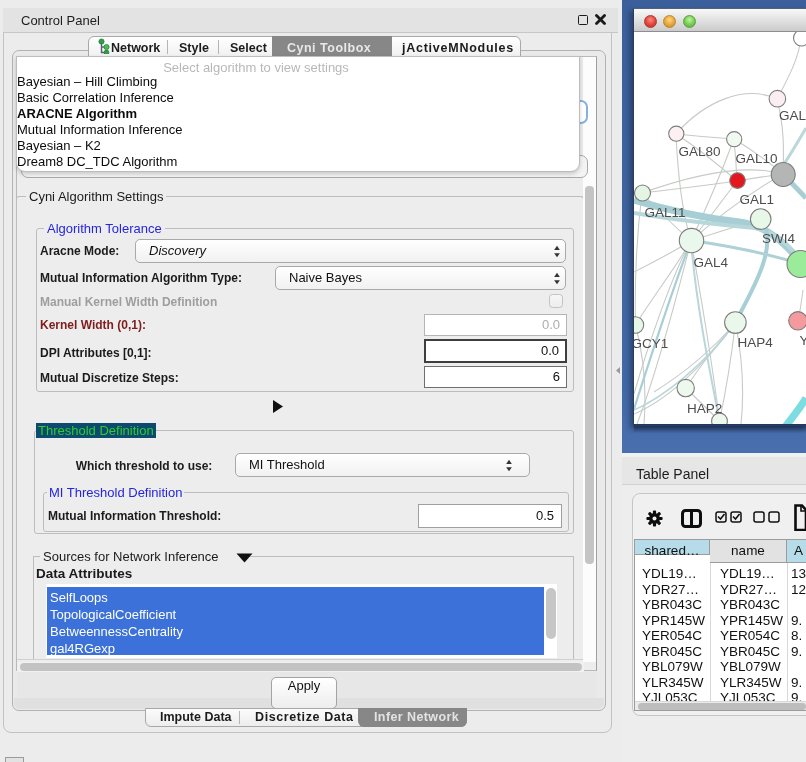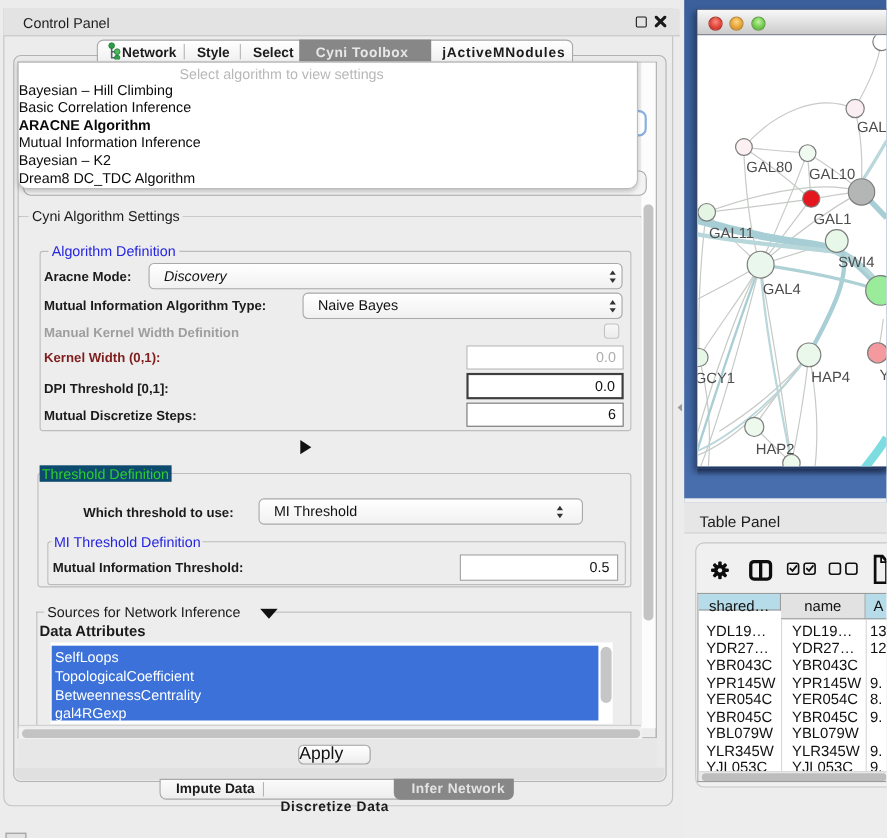--- a/index.html
+++ b/index.html
@@ -49,21 +49,21 @@
 
 <div class="abs" style="left:16px;top:56px;width:581px;height:615px;background:#ededed;border:1px solid #b9b9b9;border-right:1.5px solid #9f9f9f;box-sizing:border-box;"></div>
 
 <div class="abs" style="left:400px;top:100px;width:188px;height:24px;border:2.5px solid #88b0de;border-radius:7px;background:#fff;box-sizing:border-box;z-index:2;"></div>
 <div class="abs" style="left:21px;top:155px;width:567px;height:23px;background:#f3f3f3;border:1px solid #a9a9a9;border-radius:7px;box-sizing:border-box;z-index:2;"></div>
 
 <div class="abs" style="left:16px;top:196px;width:568px;height:464px;border:1px solid #bdbdbd;border-bottom:none;border-radius:3px 3px 0 0;box-sizing:border-box;"></div>
 <div class="abs" style="left:26px;top:189px;background:#ededed;padding:0 3px;font-size:13px;color:#1b1b1b;">Cyni Algorithm Settings</div>
 
 <div class="abs" style="left:36px;top:228px;width:538px;height:164px;border:1px solid #bdbdbd;border-radius:3px;box-sizing:border-box;"></div>
-<div class="abs" style="left:44px;top:221px;background:#ededed;padding:0 3px;font-size:13px;color:#2525e0;">Algorithm Definition</div>
+<div class="abs" style="left:44px;top:221px;background:#ededed;padding:0 3px;font-size:13px;color:#2525e0;">Algorithm Tolerance</div>
 
 <div class="abs b" style="left:40px;top:244px;font-size:12px;color:#1b1b1b;">Aracne Mode:</div>
 <div class="abs" style="left:135px;top:239px;width:431px;height:24px;background:linear-gradient(#ffffff,#f1f1f1);border:1px solid #a9a9a9;border-radius:5px;box-sizing:border-box;"></div>
 <div class="abs" style="left:149px;top:243px;font-size:13px;color:#111;font-style:italic;">Discovery</div>
 <svg class="abs" style="left:553px;top:245px;" width="8" height="13" viewBox="0 0 9 16">
       <path d="M4.5 1 L8 6 L1 6 Z" fill="#333"></path>
       <path d="M4.5 15 L8 10 L1 10 Z" fill="#333"></path>
     </svg>
 
 <div class="abs b" style="left:40px;top:271px;font-size:12px;color:#1b1b1b;">Mutual Information Algorithm Type:</div>
@@ -73,21 +73,21 @@
       <path d="M4.5 1 L8 6 L1 6 Z" fill="#333"></path>
       <path d="M4.5 15 L8 10 L1 10 Z" fill="#333"></path>
     </svg>
 
 <div class="abs b" style="left:40px;top:295px;font-size:12px;color:#9e9e9e;">Manual Kernel Width Definition</div>
 <div class="abs" style="left:549px;top:294px;width:14px;height:14px;background:linear-gradient(#f7f7f7,#ececec);border:1px solid #c3c3c3;border-radius:3.5px;box-sizing:border-box;"></div>
 
 <div class="abs b" style="left:40px;top:318px;font-size:12px;color:#7f1d1d;">Kernel Width (0,1):</div>
 <div class="abs" style="left:424px;top:314px;width:143px;height:22px;background:#fff;border:1px solid #b5b5b5;box-sizing:border-box;font-size:13px;color:#adadad;text-align:right;line-height:20px;padding-right:6px;">0.0</div>
 
-<div class="abs b" style="left:40px;top:346px;font-size:12px;color:#1b1b1b;">DPI Threshold [0,1]:</div>
+<div class="abs b" style="left:40px;top:346px;font-size:12px;color:#1b1b1b;">DPI Attributes [0,1]:</div>
 <div class="abs" style="left:424px;top:339px;width:143px;height:24px;background:#fff;border:2px solid #3e3e3e;box-sizing:border-box;font-size:13px;color:#111;text-align:right;line-height:20px;padding-right:6px;">0.0</div>
 
 <div class="abs b" style="left:40px;top:371px;font-size:12px;color:#1b1b1b;">Mutual Discretize Steps:</div>
 <div class="abs" style="left:424px;top:366px;width:143px;height:22px;background:#fff;border:1px solid #6f6f6f;box-sizing:border-box;font-size:13px;color:#111;text-align:right;line-height:20px;padding-right:6px;">6</div>
 
 <svg class="abs" style="left:272px;top:400px;" width="12" height="13" viewBox="0 0 12 13">
       <path d="M1 0 L11 6.5 L1 13 Z" fill="#111"></path>
     </svg>
 
 <div class="abs" style="left:34px;top:430px;width:540px;height:104px;border:1px solid #bdbdbd;border-radius:3px;box-sizing:border-box;"></div>
@@ -118,27 +118,27 @@
 <div class="abs" style="left:50px;top:589px;font-size:13px;color:#fff;line-height:17px;">SelfLoops<br>TopologicalCoefficient<br>BetweennessCentrality<br>gal4RGexp</div>
 <div class="abs" style="left:546px;top:588px;width:10px;height:51px;background:#c6c6c6;border-radius:5px;"></div>
 <div class="abs" style="left:17px;top:659px;width:567px;height:1px;background:#d0d0d0;"></div>
 
 <div class="abs" style="left:583px;top:57px;width:12.5px;height:605px;background:#fcfcfc;z-index:1;"></div>
 <div class="abs" style="left:585px;top:186px;width:8.5px;height:378px;background:#c4c4c4;border-radius:4px;z-index:1;"></div>
 <div class="abs" style="left:17px;top:662px;width:567px;height:10px;background:#f1f1f1;"></div>
 <div class="abs" style="left:20px;top:663px;width:562px;height:8px;background:#c3c3c3;border-radius:4px;"></div>
 
 <div class="abs" style="left:17px;top:672px;width:580px;height:26px;background:#e7e7e7;"></div>
-<div class="abs" style="left:271px;top:677px;width:66px;height:18px;background:linear-gradient(#ffffff,#ededed);border:1px solid #a3a3a3;border-radius:5px;box-sizing:border-box;font-size:16px;color:#111;line-height:16px;">Apply</div>
+<div class="abs" style="left:271px;top:677px;width:66px;height:32px;background:linear-gradient(#ffffff,#ededed);border:1px solid #a3a3a3;border-radius:5px;box-sizing:border-box;text-align:center;font-size:13px;color:#111;line-height:16px;">Apply</div>
 
 <div class="abs" style="left:145px;top:708px;width:322px;height:19px;background:linear-gradient(#fbfbfb,#ededed);border:1px solid #a8a8a8;border-radius:0 0 6px 6px;box-sizing:border-box;"></div>
 <div class="abs" style="left:239px;top:711px;width:1px;height:13px;background:#b5b5b5;"></div>
 <div class="abs" style="left:358px;top:708px;width:109px;height:19px;background:#878787;border-radius:0 0 6px 6px;"></div>
 <div class="abs b" style="left:160px;top:710px;font-size:12.5px;color:#1c1c1c;">Impute Data</div>
-<div class="abs b" style="left:255px;top:710px;font-size:12.5px;letter-spacing:0.6px;color:#1c1c1c;margin-top:16px;">Discretize Data</div>
+<div class="abs b" style="left:255px;top:710px;font-size:12.5px;letter-spacing:0.6px;color:#1c1c1c;">Discretize Data</div>
 <div class="abs b" style="left:374px;top:710px;font-size:12.5px;letter-spacing:0.4px;color:#e3e3e3;font-weight:600;">Infer Network</div>
 
 <div class="abs" style="left:616px;top:367px;width:4px;height:7px;background:#9a9a9a;clip-path:polygon(100% 0,100% 100%,0 50%);"></div>
 
 <div class="abs" style="left:16px;top:56px;width:564px;height:116px;background:#ffffff;border:1px solid #bdbdbd;border-radius:0 0 9px 9px;box-sizing:border-box;box-shadow:0 2px 4px rgba(0,0,0,0.18);z-index:3;"></div>
 <div class="abs" style="left:16px;top:60px;width:480px;text-align:center;font-size:13px;color:#b8b8b8;z-index:3;">Select algorithm to view settings</div>
 <div class="abs" style="left:17px;top:74px;font-size:13px;color:#0b0b0b;line-height:16px;z-index:3;">Bayesian – Hill Climbing<br>Basic Correlation Inference<br><span class="b">ARACNE Algorithm</span><br>Mutual Information Inference<br>Bayesian – K2<br>Dream8 DC_TDC Algorithm</div>
 
 <div class="abs" style="left:5px;top:757px;width:19px;height:10px;background:#e2e2e2;border:1.5px solid #9a9a9a;box-sizing:border-box;"></div>
 

